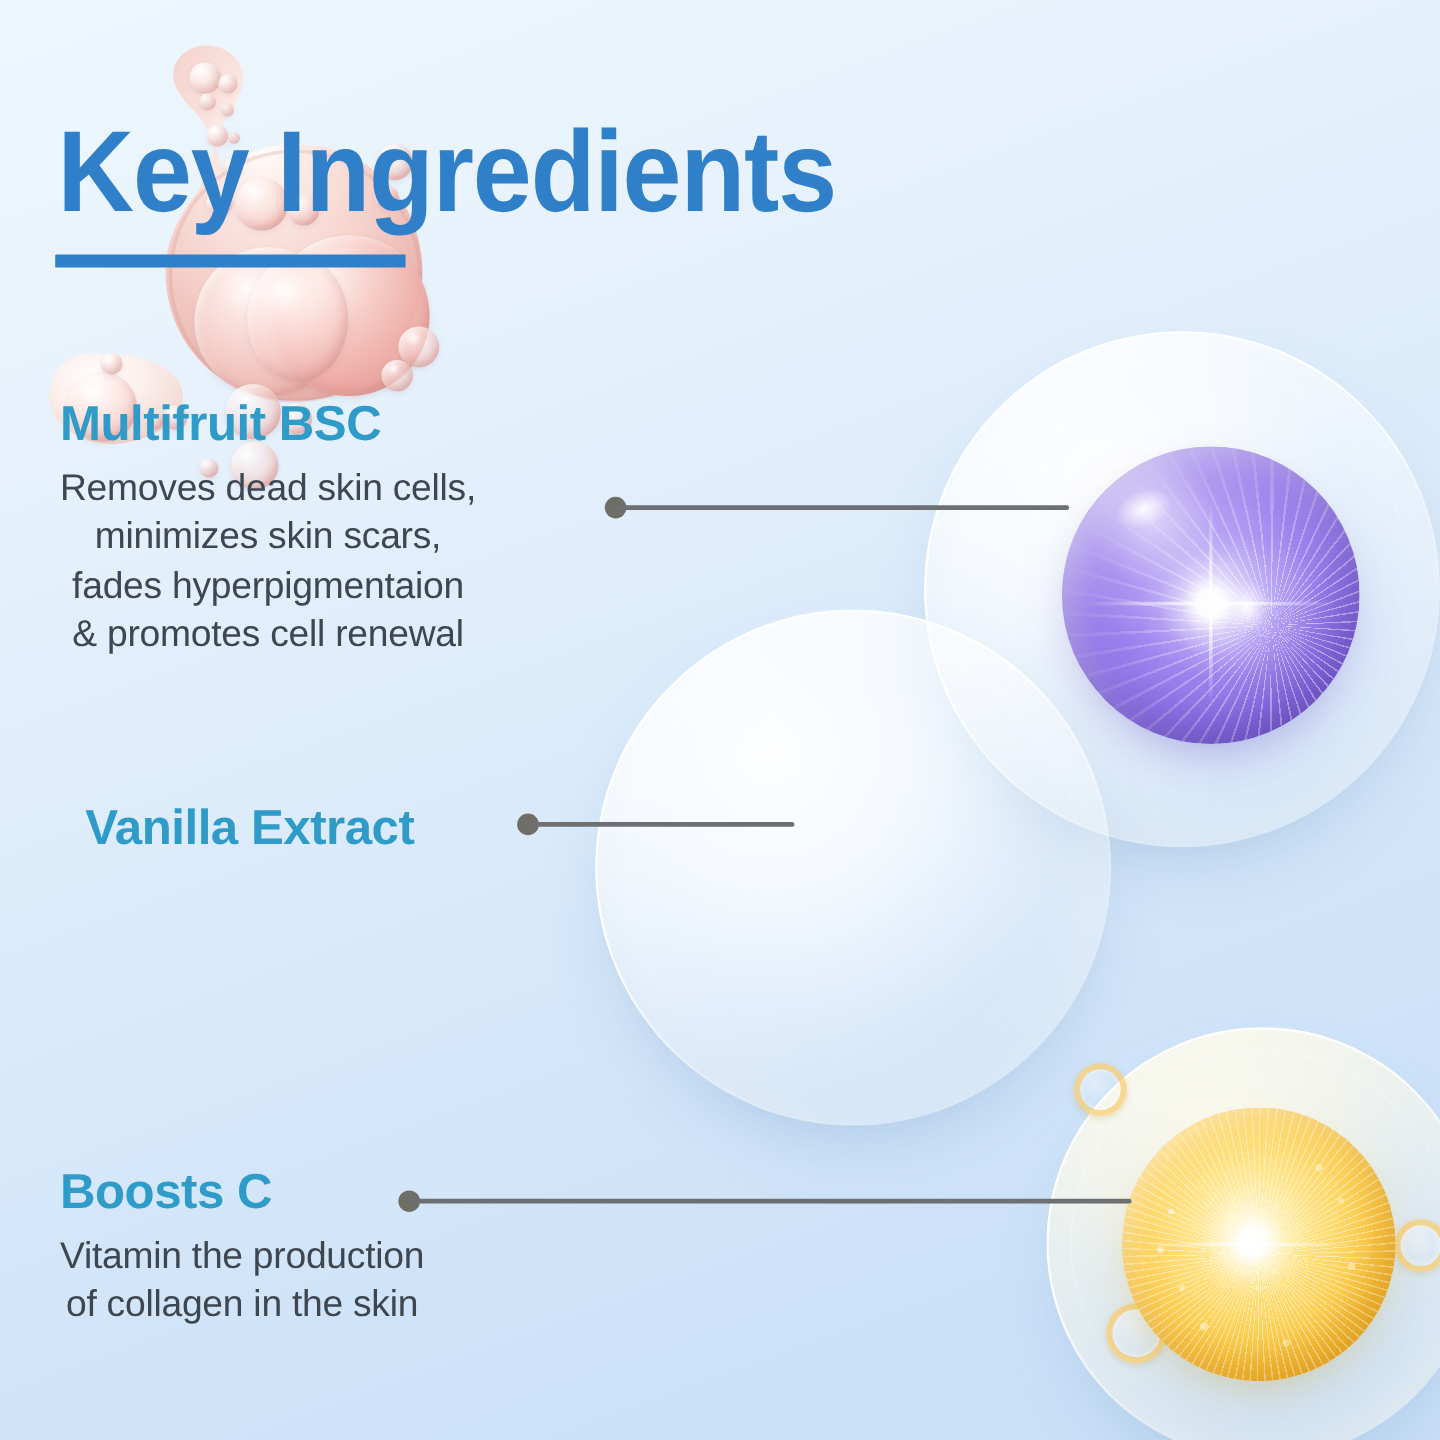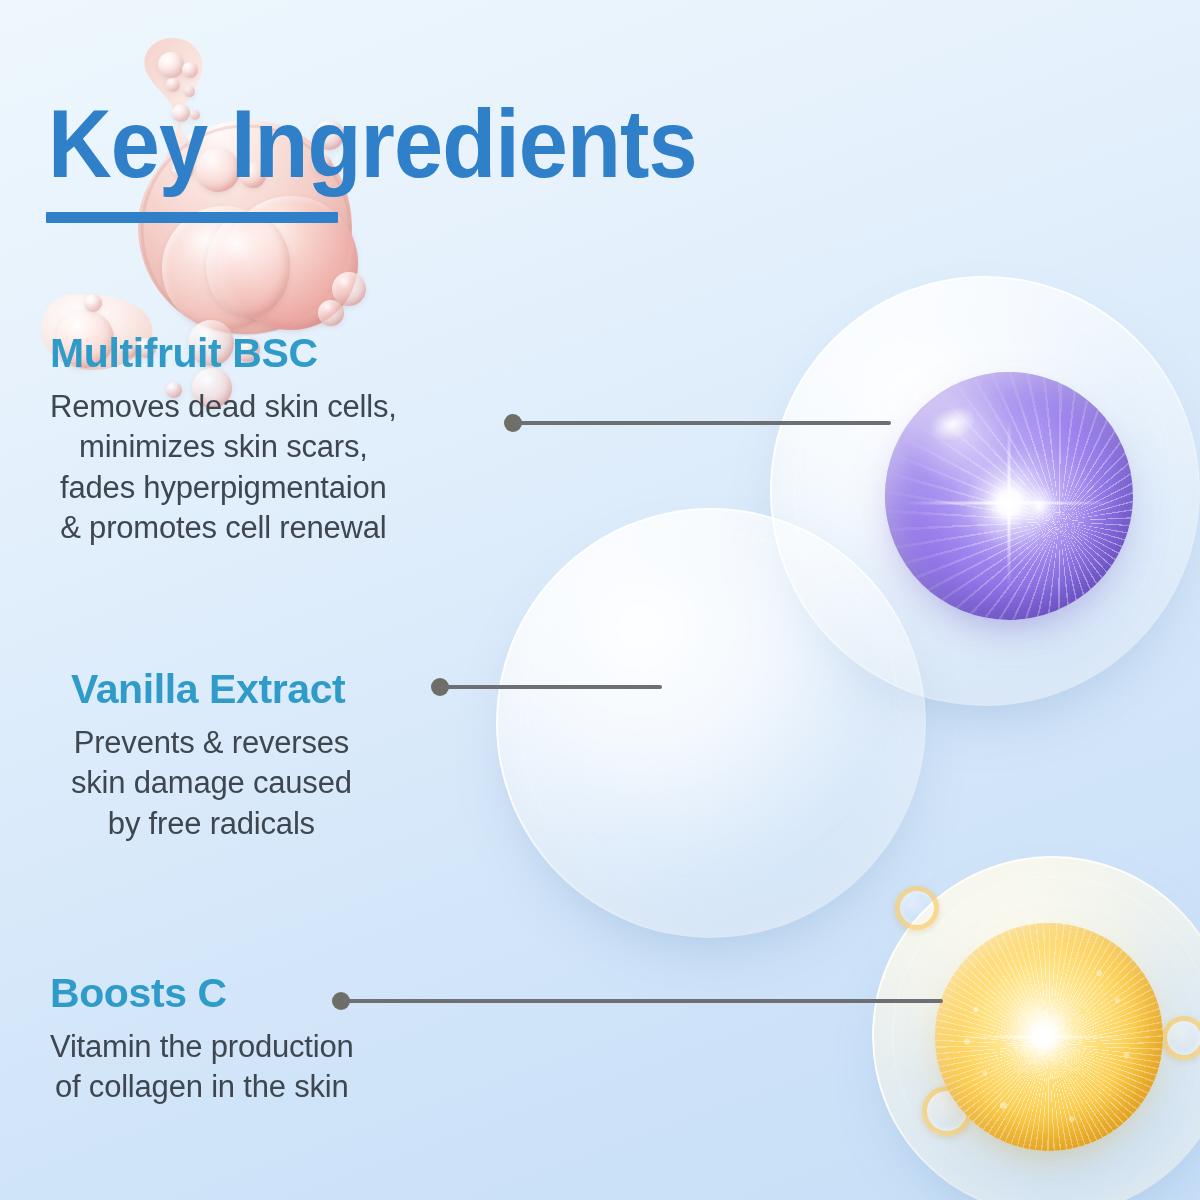--- a/index.html
+++ b/index.html
@@ -371,23 +371,20 @@
   <div class="block" id="block-multifruit">
     <div class="ing-name">Multifruit BSC</div>
     <div class="ing-desc">Removes dead skin cells,
 minimizes skin scars,
 fades hyperpigmentaion
 &amp; promotes cell renewal</div>
   </div>
 
   <div class="block" id="block-vanilla">
     <div class="ing-name">Vanilla Extract</div>
-    <div class="ing-desc">Prevents &amp; reverses
-skin damage caused
-by free radicals</div>
   </div>
 
   <div class="block" id="block-vitaminc">
     <div class="ing-name">Boosts C</div>
     <div class="ing-desc">Vitamin the production
 of collagen in the skin</div>
   </div>
 
 </div>
 

